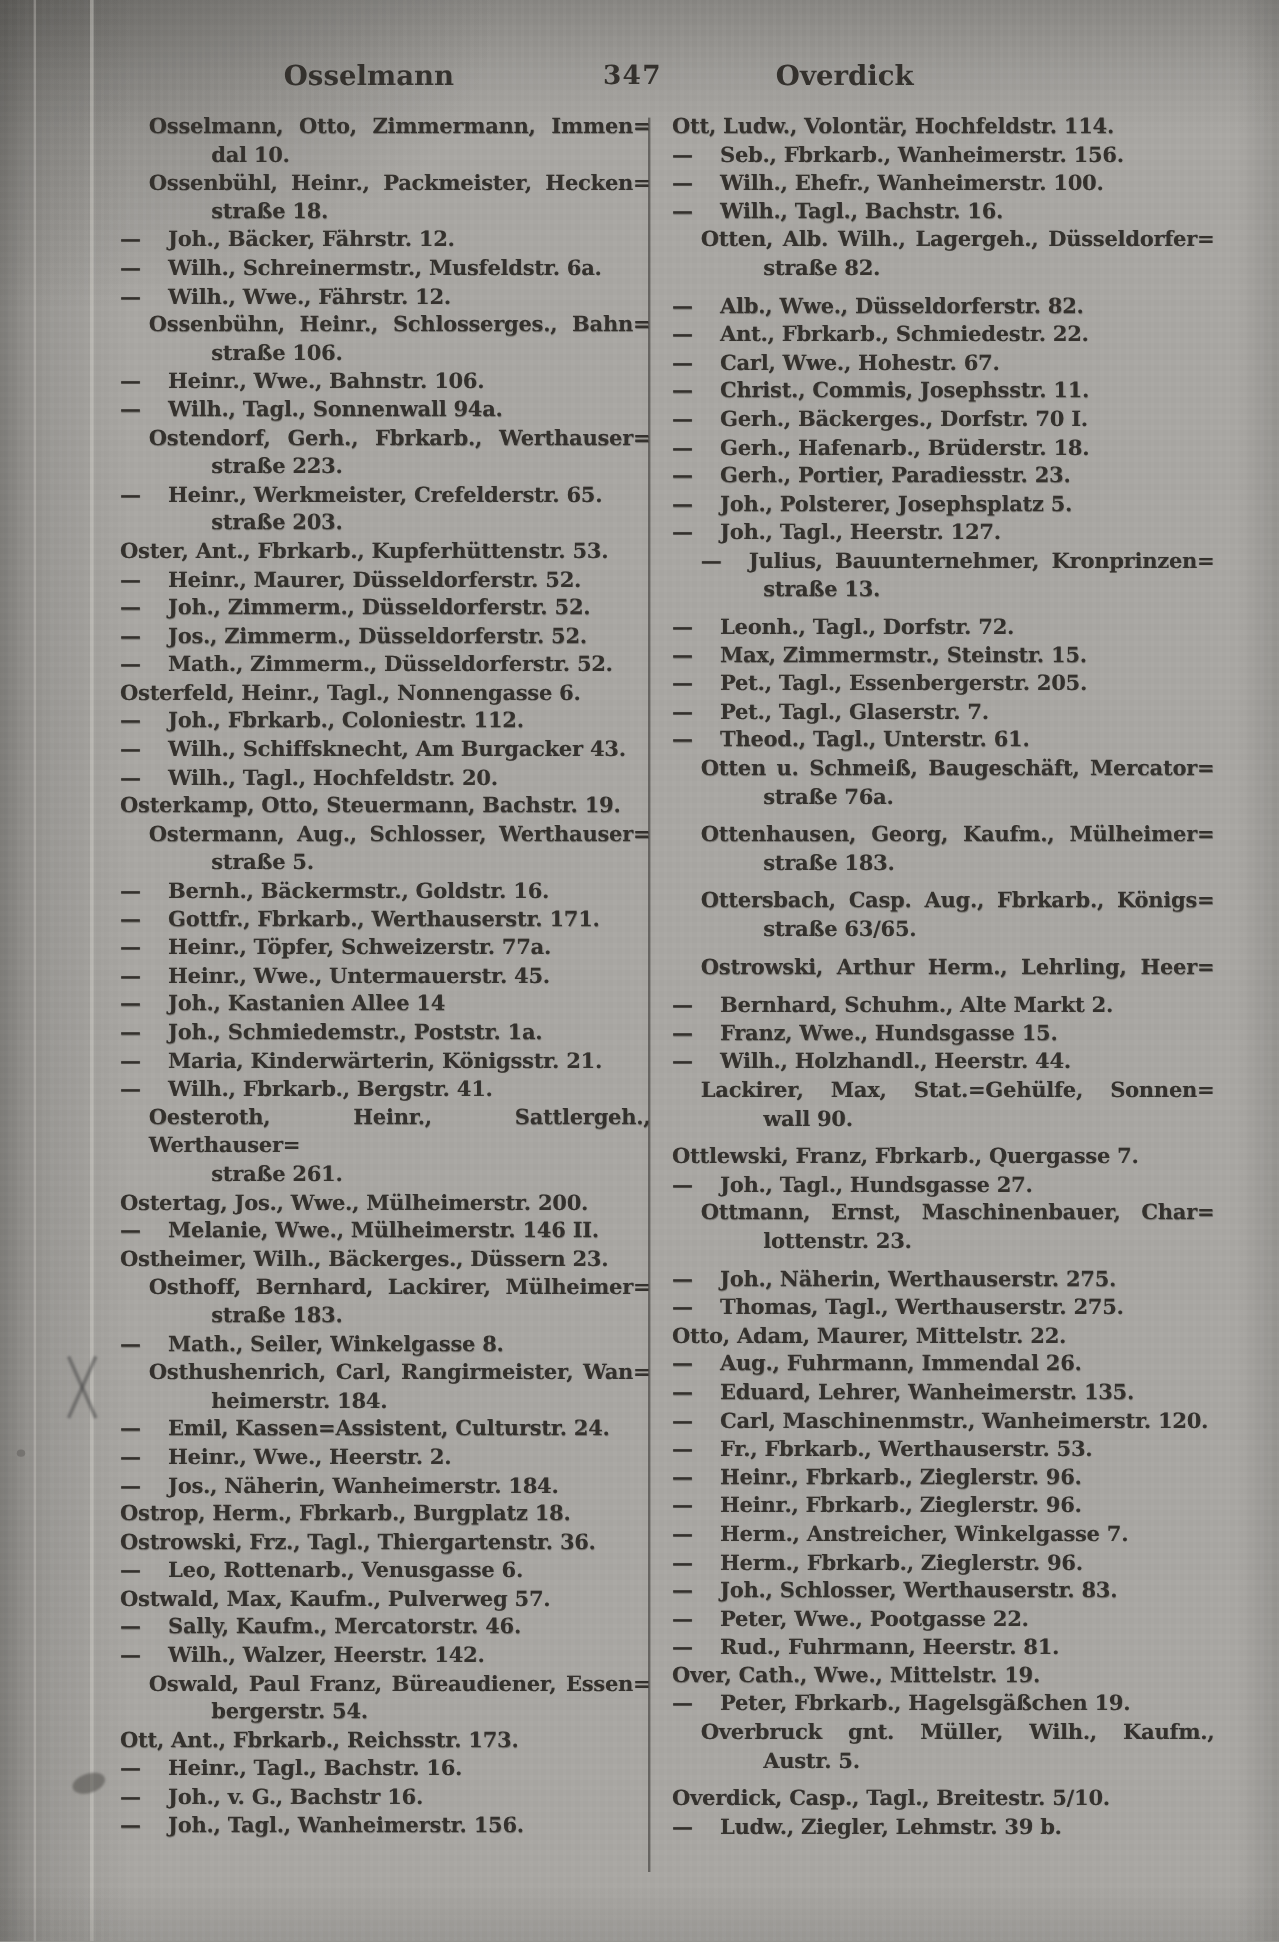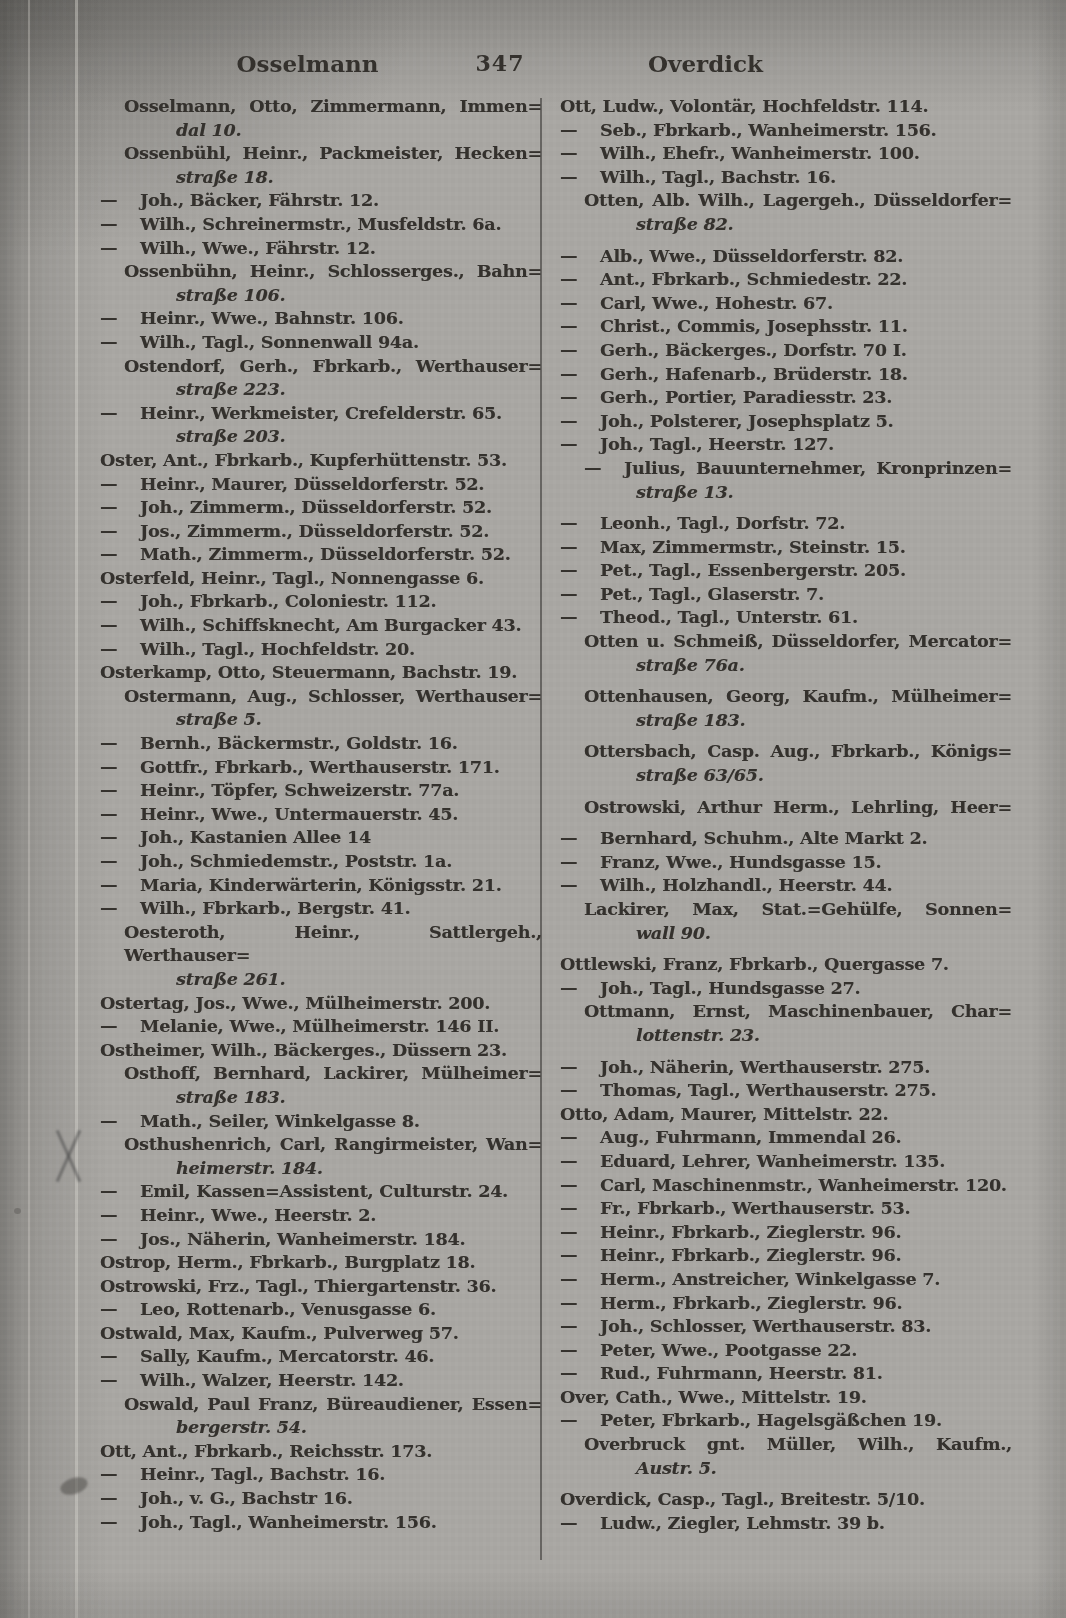--- a/index.html
+++ b/index.html
@@ -33,33 +33,33 @@
   .pencil-x::before,.pencil-x::after{content:"";position:absolute;left:19px;top:0;width:3px;height:56px;background:rgba(72,72,72,.55);}
   .pencil-x::before{transform:rotate(24deg);}
   .pencil-x::after{transform:rotate(-24deg);}
   .ink-blob{position:absolute;left:60px;top:1478px;width:28px;height:16px;border-radius:50%;
     background:rgba(78,76,72,.55);transform:rotate(-18deg);filter:blur(1px);}
   .speck{position:absolute;width:7px;height:6px;border-radius:50%;background:rgba(80,78,74,.4);filter:blur(.6px);}
 
   
   .header{position:absolute;top:50px;left:0;width:100%;height:32px;font-size:23px;}
   .h-left{position:absolute;left:215px;width:185px;text-align:center;}
-  .h-num{position:absolute;left:460px;width:80px;text-align:center;font-size:22px;letter-spacing:1px;}
-  .h-right{position:absolute;left:648px;width:160px;text-align:left;}
+  .h-num{position:absolute;left:487px;width:80px;text-align:center;font-size:22px;letter-spacing:1px;}
+  .h-right{position:absolute;left:624px;width:160px;text-align:center;}
 
   
   .divider{position:absolute;left:540px;top:98px;width:2px;height:1462px;background:rgba(48,46,43,.55);}
   .col{position:absolute;top:95px;font-size:17.5px;letter-spacing:-0.2px;}
   .col-left{left:100px;width:442px;}
   .col-right{left:560px;width:452px;}
   .entry{margin:0;}
   .entry.gap{margin-top:8px;}
   .line{line-height:23.6px;text-align:left;text-shadow:0.3px 0.3px 0.6px rgba(52,49,45,.45);}
   .line.j{text-align:justify;text-align-last:justify;margin-left:24px;}
-  .line.cont{padding-left:76px;font-style:italic;}
+  .line.cont{padding-left:76px;}
   .dash{display:inline-block;width:40px;}
 </style>
 </head>
 <body>
 
 <div class="page">
 
   <div class="top-shade"></div>
   <div class="corner-shade"></div>
   <div class="binding-shade"></div>
@@ -301,21 +301,21 @@
       <div class="entry">
         <div class="line"><span class="dash">—</span>Pet., Tagl., Essenbergerstr. 205.</div>
       </div>
       <div class="entry">
         <div class="line"><span class="dash">—</span>Pet., Tagl., Glaserstr. 7.</div>
       </div>
       <div class="entry">
         <div class="line"><span class="dash">—</span>Theod., Tagl., Unterstr. 61.</div>
       </div>
       <div class="entry">
-        <div class="line j">Otten u. Schmeiß, Düsseldorfer, Mercator=</div>
+        <div class="line j">Otten u. Schmeiß, Baugeschäft, Mercator=</div>
         <div class="line cont">straße 76a.</div>
       </div>
       <div class="entry gap">
         <div class="line j">Ottenhausen, Georg, Kaufm., Mülheimer=</div>
         <div class="line cont">straße 183.</div>
       </div>
       <div class="entry gap">
         <div class="line j">Ottersbach, Casp. Aug., Fbrkarb., Königs=</div>
         <div class="line cont">straße 63/65.</div>
       </div>

